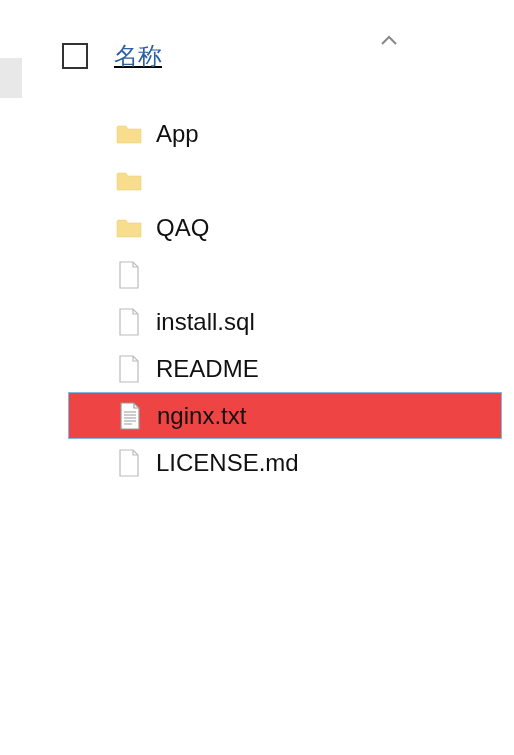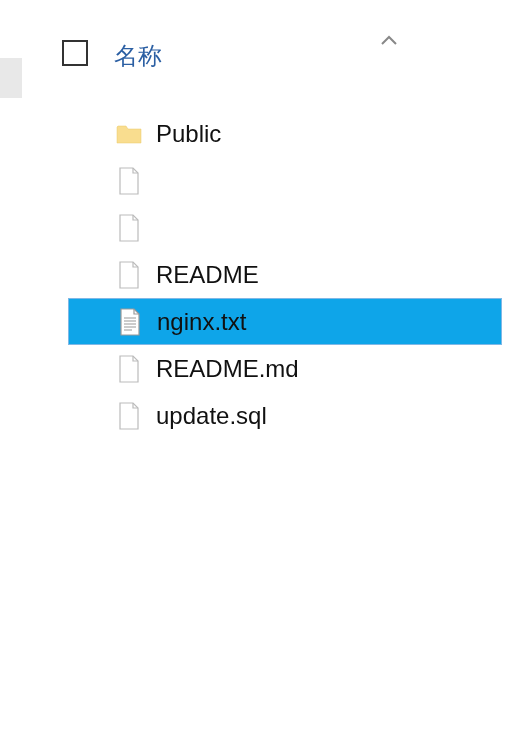--- a/index.html
+++ b/index.html
@@ -17,22 +17,24 @@
     .left-sidebar {
       position: absolute;
       left: 0;
       top: 58px;
       width: 22px;
       height: 40px;
       background: #e8e8e8;
     }
     .header-row {
       display: flex;
+      align-items: center;
       padding: 40px 0 18px 62px;
       position: relative;
+      text-decoration: underline;
     }
     .checkbox {
       width: 26px;
       height: 26px;
       border: 2px solid #333;
       background: #fff;
       margin-right: 26px;
       display: inline-block;
     }
     .column-header {
@@ -54,21 +56,21 @@
       display: flex;
       align-items: center;
       height: 47px;
       padding-left: 8px;
       font-size: 24px;
       color: #111;
       cursor: default;
     }
     .file-row.selected {
       border: 1px solid #7fb8e6;
-      background: #0ea5e9;
+      background: #ef4444;
       margin-left: -40px;
       padding-left: 48px;
       margin-right: 12px;
     }
     .icon {
       width: 26px;
       height: 30px;
       margin-right: 14px;
       display: inline-flex;
       align-items: center;
@@ -101,48 +103,64 @@
   <span class="column-header">名称</span>
   <span class="sort-arrow">
     <svg width="18" height="12" viewBox="0 0 18 12">
         <polyline points="2,10 9,3 16,10" fill="none" stroke="#888" stroke-width="2"></polyline>
       </svg>
   </span>
 </div>
 
 <div class="file-list">
 
+  <div class="file-row">
+    <span class="icon folder-icon">
+      <svg viewBox="0 0 26 22">
+          <path d="M1 4 L1 20 L25 20 L25 6 L12 6 L10 3 L2 3 Z" fill="#f9dd8f" stroke="#e8c968" stroke-width="0.5"></path>
+        </svg>
+    </span>
+    <span class="name">App</span>
+  </div>
 
   <div class="file-row">
     <span class="icon folder-icon">
       <svg viewBox="0 0 26 22">
           <path d="M1 4 L1 20 L25 20 L25 6 L12 6 L10 3 L2 3 Z" fill="#f9dd8f" stroke="#e8c968" stroke-width="0.5"></path>
         </svg>
     </span>
-    <span class="name">Public</span>
   </div>
 
+  <div class="file-row">
+    <span class="icon folder-icon">
+      <svg viewBox="0 0 26 22">
+          <path d="M1 4 L1 20 L25 20 L25 6 L12 6 L10 3 L2 3 Z" fill="#f9dd8f" stroke="#e8c968" stroke-width="0.5"></path>
+        </svg>
+    </span>
+    <span class="name">QAQ</span>
+  </div>
 
   <div class="file-row">
     <span class="icon file-icon">
       <svg viewBox="0 0 22 28">
           <path d="M2 1 L15 1 L20 6 L20 27 L2 27 Z" fill="#fff" stroke="#bbb" stroke-width="1.2"></path>
           <path d="M15 1 L15 6 L20 6" fill="none" stroke="#bbb" stroke-width="1.2"></path>
         </svg>
     </span>
   </div>
 
 
   <div class="file-row">
     <span class="icon file-icon">
       <svg viewBox="0 0 22 28">
           <path d="M2 1 L15 1 L20 6 L20 27 L2 27 Z" fill="#fff" stroke="#bbb" stroke-width="1.2"></path>
           <path d="M15 1 L15 6 L20 6" fill="none" stroke="#bbb" stroke-width="1.2"></path>
         </svg>
     </span>
+    <span class="name">install.sql</span>
   </div>
 
   <div class="file-row">
     <span class="icon file-icon">
       <svg viewBox="0 0 22 28">
           <path d="M2 1 L15 1 L20 6 L20 27 L2 27 Z" fill="#fff" stroke="#bbb" stroke-width="1.2"></path>
           <path d="M15 1 L15 6 L20 6" fill="none" stroke="#bbb" stroke-width="1.2"></path>
         </svg>
     </span>
     <span class="name">README</span>
@@ -163,26 +181,17 @@
     <span class="name">nginx.txt</span>
   </div>
 
   <div class="file-row">
     <span class="icon file-icon">
       <svg viewBox="0 0 22 28">
           <path d="M2 1 L15 1 L20 6 L20 27 L2 27 Z" fill="#fff" stroke="#bbb" stroke-width="1.2"></path>
           <path d="M15 1 L15 6 L20 6" fill="none" stroke="#bbb" stroke-width="1.2"></path>
         </svg>
     </span>
-    <span class="name">README.md</span>
+    <span class="name">LICENSE.md</span>
   </div>
 
-  <div class="file-row">
-    <span class="icon file-icon">
-      <svg viewBox="0 0 22 28">
-          <path d="M2 1 L15 1 L20 6 L20 27 L2 27 Z" fill="#fff" stroke="#bbb" stroke-width="1.2"></path>
-          <path d="M15 1 L15 6 L20 6" fill="none" stroke="#bbb" stroke-width="1.2"></path>
-        </svg>
-    </span>
-    <span class="name">update.sql</span>
-  </div>
 
 </div>
 
 </body></html>

